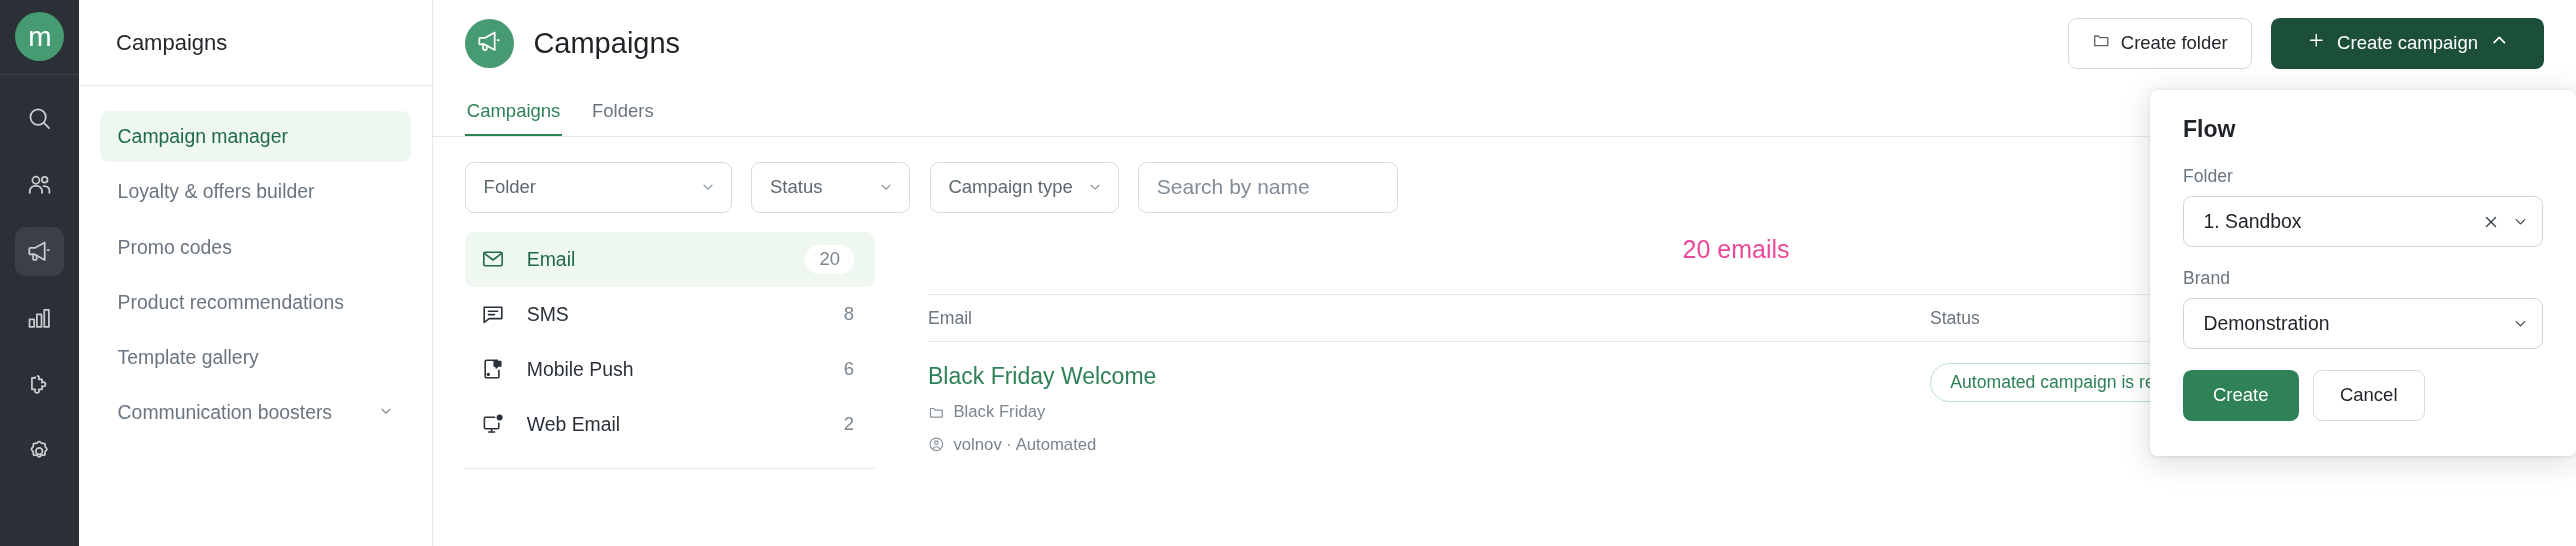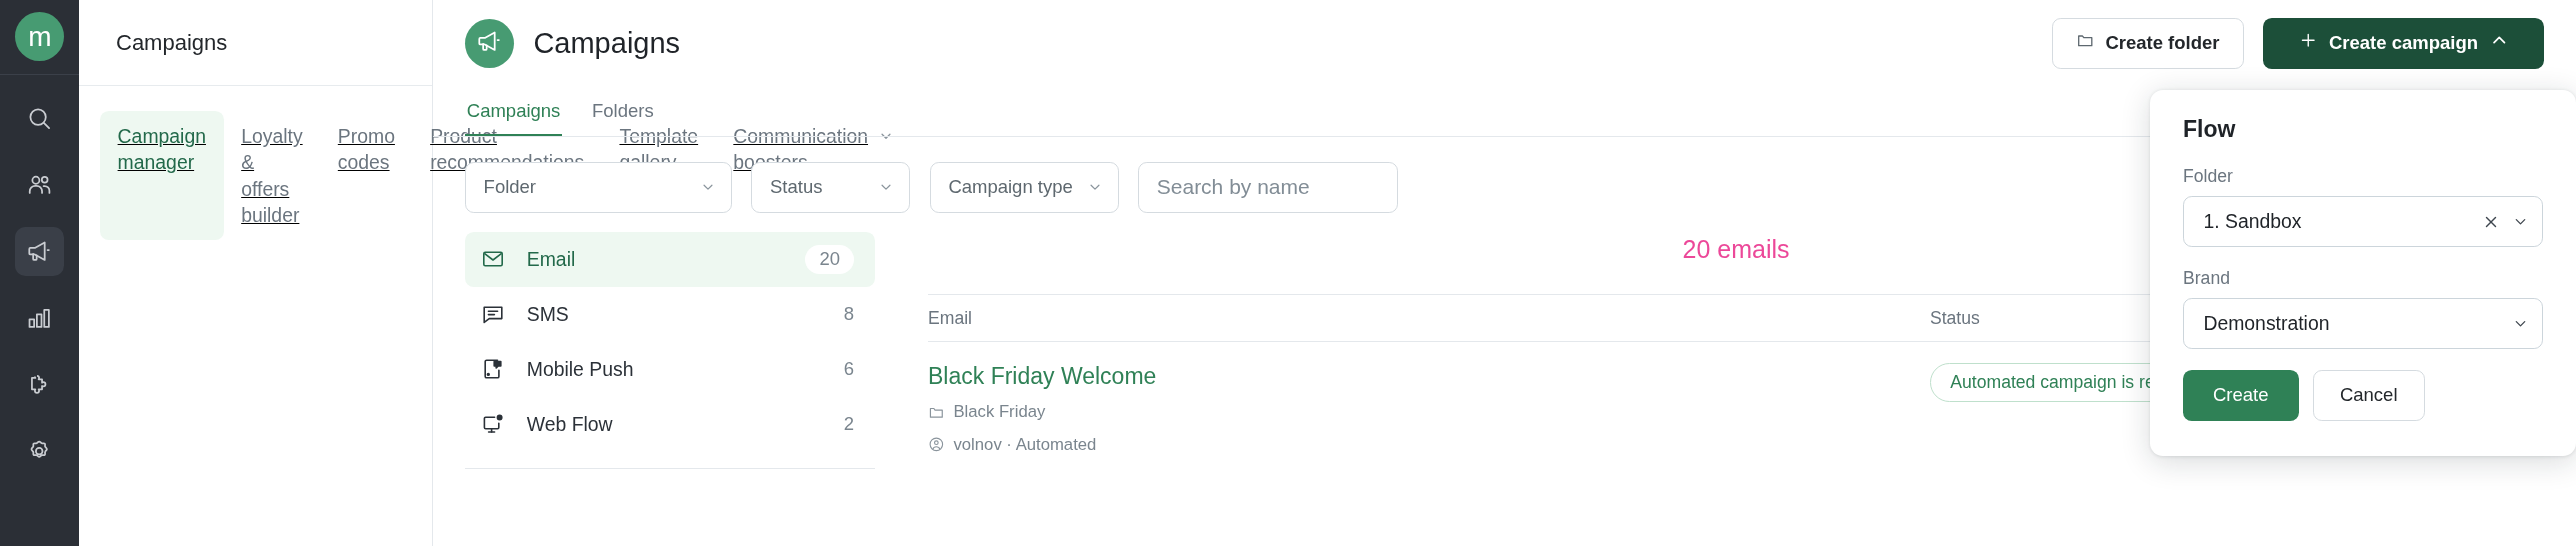--- a/index.html
+++ b/index.html
@@ -43,21 +43,21 @@
     background: #fff;
     border-right: 0.9px solid #e4e8ec;
     display: flex; flex-direction: column;
   }
   .subnav-head {
     height: 86px; display: flex; align-items: center;
     padding-left: 37px;
     border-bottom: 0.9px solid #e7ebee;
   }
   .subnav-title { font-size: 22px; color: #23272b; font-weight: 400; }
-  .subnav-list { padding: 25px 21px 0 21px; display: flex; flex-direction: row; text-decoration: underline; }
+  .subnav-list { padding: 25px 21px 0 21px; display: flex; flex-direction: column; }
   .subnav-item {
     display: flex; align-items: flex-start; justify-content: space-between;
     padding: 12.3px 17.6px; border-radius: 8.8px;
     font-size: 19.4px; color: #6b757f; line-height: 1.35;
     cursor: pointer; margin-bottom: 4.4px;
   }
   .subnav-item.active { background: #eef8f1; color: #22694a; }
   .subnav-item .chev { margin-left: 10.6px; flex: 0 0 auto; padding-top: 5.3px; }
   .subnav-item .chev svg { width: 14px; height: 14px; display:block; }
 
@@ -72,21 +72,21 @@
     background: #479b72; display: flex; align-items: center; justify-content: center;
     flex: 0 0 49px;
   }
   .page-avatar svg { width: 26.4px; height: 26.4px; }
   .page-avatar svg * { stroke: #ffffff; }
   .page-title { font-size: 29px; color: #1f2328; margin-left: 19.4px; font-weight: 400; }
   .header-spacer { flex: 1; }
   .btn {
     display: inline-flex; align-items: center; justify-content: flex-end;
     height: 51px; border-radius: 8.8px; font-size: 18.5px;
-    cursor: pointer; white-space: nowrap; font-weight: bold;
+    cursor: pointer; white-space: nowrap;
   }
   .btn-outline {
     background: #fff; border: 0.9px solid #d5dbe0; color: #23272b;
     padding: 0 23px; gap: 10.6px;
   }
   .btn-outline svg { width: 18.5px; height: 18.5px; }
   .btn-outline svg * { stroke: #5e686f; }
   .btn-primary {
     background: #1c4f39; color: #fff; border: none;
     padding: 0 36px; gap: 11.5px; margin-left: 19.4px;
@@ -175,21 +175,21 @@
   .camp-meta svg * { stroke: #8a949c; }
   .status-badge {
     display: inline-flex; align-items: center; height: 39px;
     border: 0.9px solid #bfe0cc; border-radius: 19.4px;
     padding: 0 19.4px; font-size: 17.6px; color: #2f8156; background: #fff;
   }
 
   
   .popover {
     position: absolute; top: 90px; right: 0; width: 426px;
-    background: #fff; border-radius: 13px;
+    background: #fff; border-radius: 7px;
     box-shadow: 0 5.3px 30px rgba(20,30,40,.16), 0 0.9px 3.5px rgba(20,30,40,.10);
     padding: 26.4px 33px 35px 33px; z-index: 30;
   }
   .pop-title { font-size: 23px; color: #1f2328; font-weight: 700; margin-bottom: 23px; }
   .pop-label { font-size: 17.6px; color: #6b757f; margin-bottom: 8.8px; }
   .pop-field {
     height: 51px; border: 0.9px solid #ccd5db; border-radius: 8.8px;
     display: flex; align-items: center; padding: 0 14px 0 19.4px;
     font-size: 19.4px; color: #1f2328; cursor: pointer; margin-bottom: 21px;
   }
@@ -425,21 +425,21 @@
         </div>
         <div class="channel">
           <span class="cicon">
             <svg viewBox="0 0 24 24" fill="none" stroke-width="1.6" stroke-linejoin="round" stroke-linecap="round">
                 <path d="M17.8 11.2v4.4a1.2 1.2 0 0 1-1.2 1.2H4.6a1.2 1.2 0 0 1-1.2-1.2V6.4a1.2 1.2 0 0 1 1.2-1.2h9"></path>
                 <line x1="10.6" y1="16.8" x2="10.6" y2="20"></line>
                 <line x1="7.6" y1="20" x2="13.6" y2="20"></line>
                 <circle cx="18.6" cy="5.4" r="2.2" fill="#2b3138" stroke="none"></circle>
               </svg>
           </span>
-          <span class="cname">Web Flow</span>
+          <span class="cname">Web Email</span>
           <span class="ccount">2</span>
         </div>
         <div class="channels-rule"></div>
       </div>
 
       <div class="table-area">
         <div class="table-count">20 emails</div>
         <table class="tbl">
           <thead>
             <tr>

